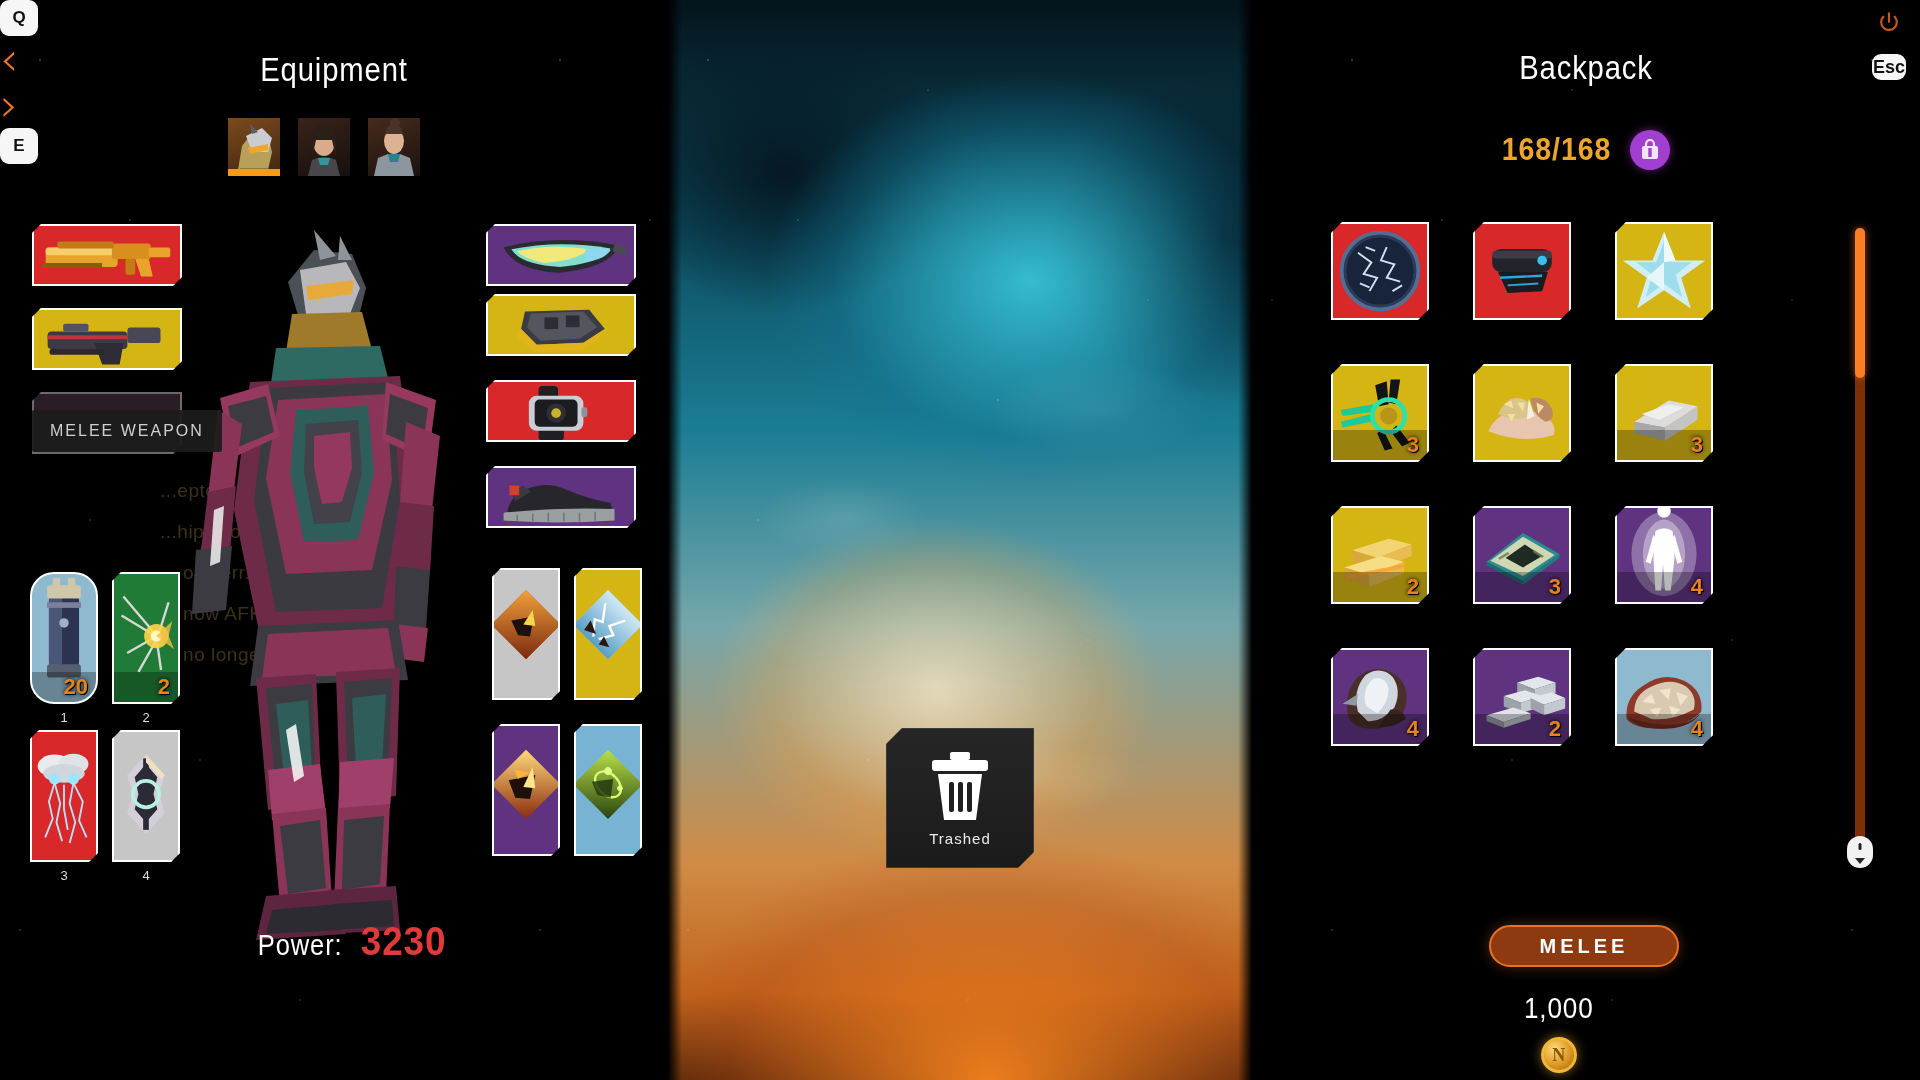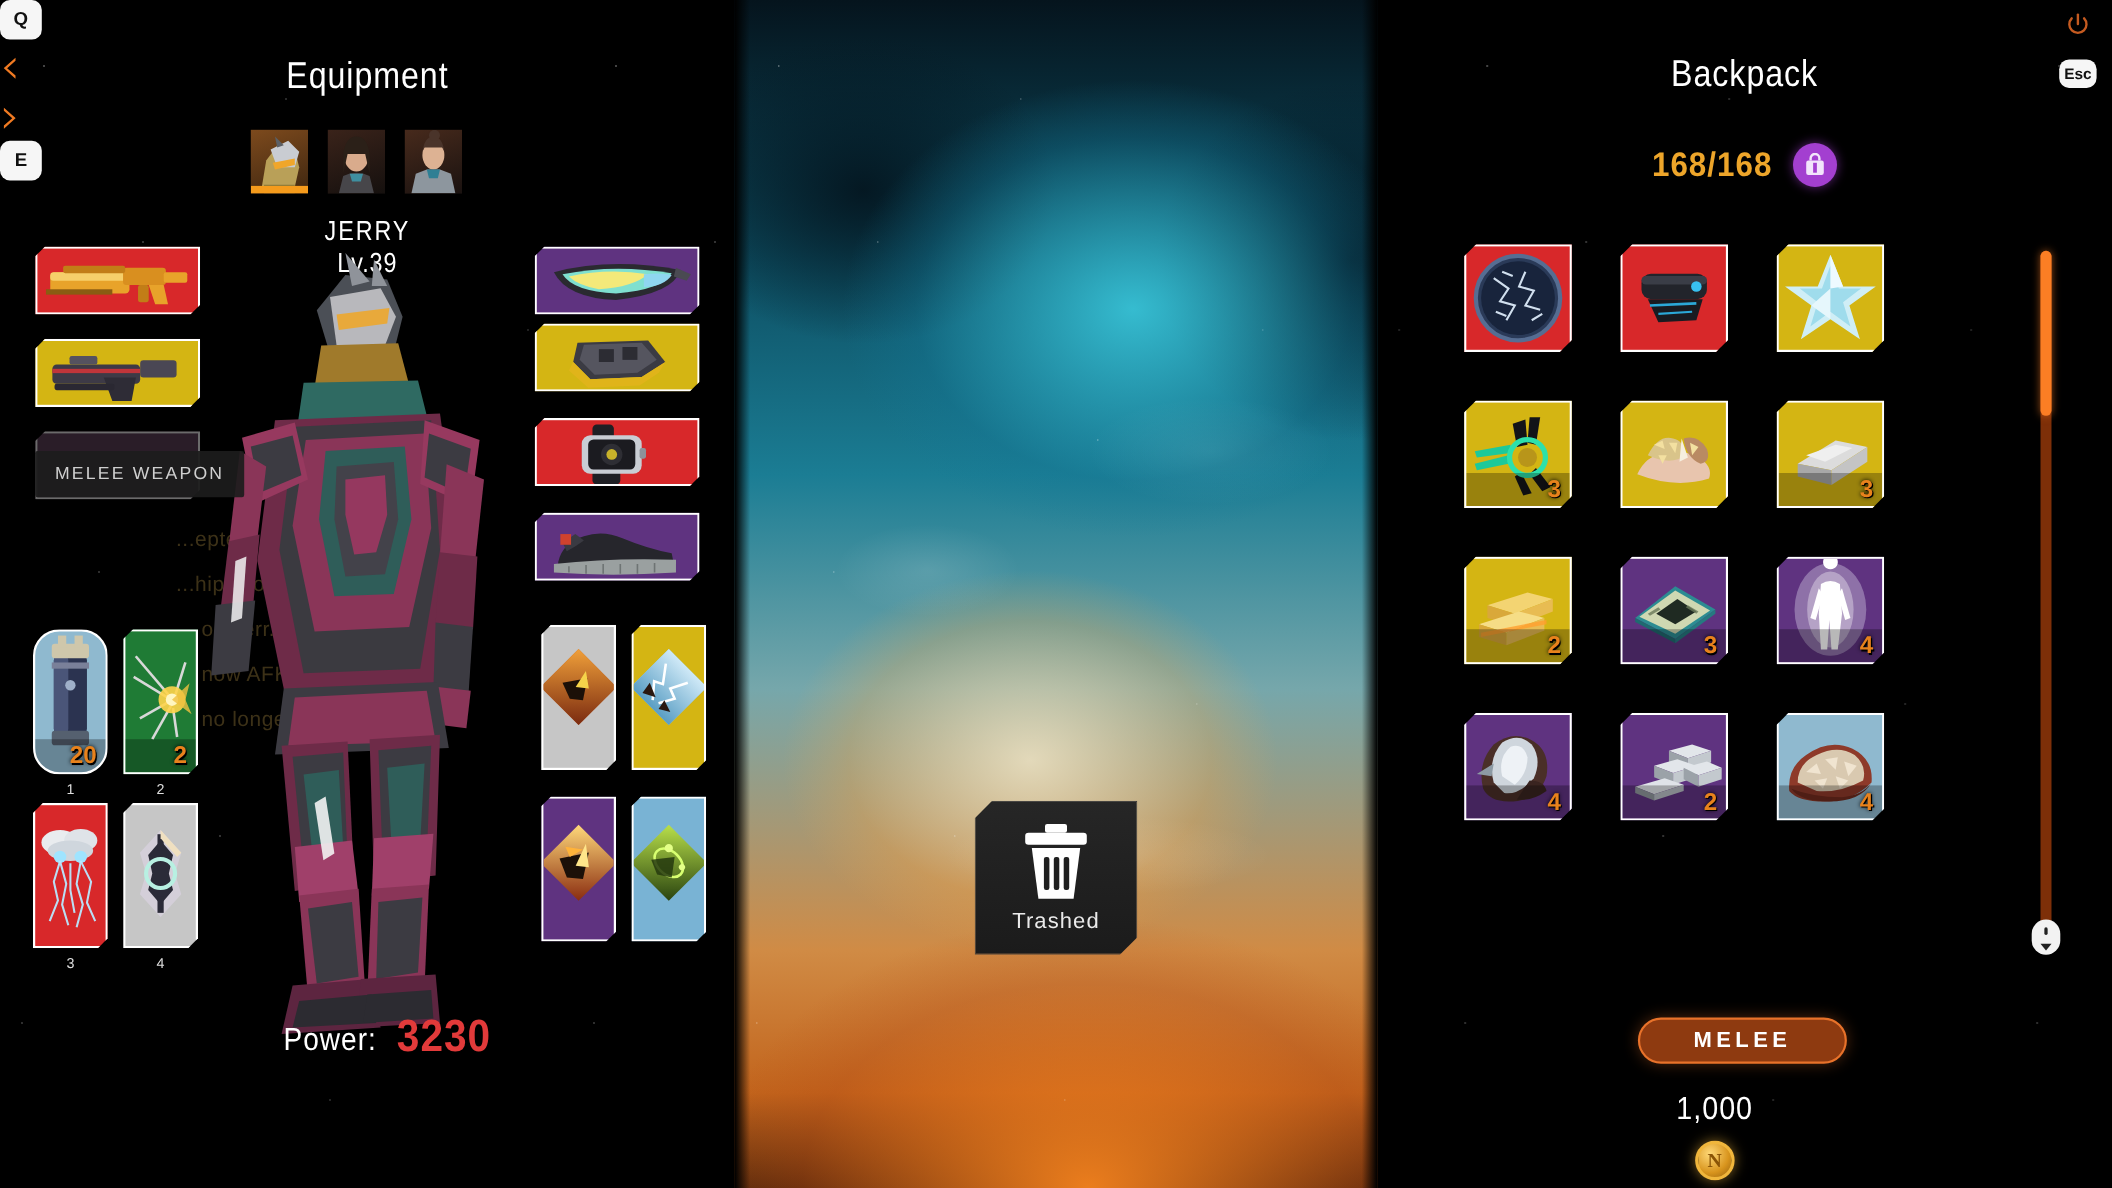--- a/index.html
+++ b/index.html
@@ -173,32 +173,32 @@
     background:#f2f2f2; display:flex; align-items:flex-start; justify-content:center;
   }
 
   
   .trash-card {
     position:absolute; background: linear-gradient(180deg,#262626,#1b1b1b);
     border: 1px solid #3a3a3a;
     clip-path: polygon(16px 0, 100% 0, 100% calc(100% - 16px), calc(100% - 16px) 100%, 0 100%, 0 16px);
     display:flex; flex-direction:column; align-items:center; justify-content:center; gap:6px;
   }
-  .trash-label { color:#eaeaea; font-size:20px; letter-spacing:1px;
+  .trash-label { color:#eaeaea; font-size:15px; letter-spacing:1px;
     font-family:"Liberation Sans Narrow","Liberation Sans",sans-serif; }
 
   
   .ghostchat { position:absolute; left:160px; top:470px; width:420px; color:#c8a24d;
     opacity:.30; font-size:19px; line-height:41px; letter-spacing:.5px;
     font-family:"Liberation Sans Narrow","Liberation Sans",sans-serif; pointer-events:none; }
 
   
   .mech { position:absolute; }
 
-  .esc-cap { position:absolute; width:34px; height:26px; font-size:14px; }
+  .esc-cap { position:absolute; width:34px; height:26px; font-size:18px; }
   .power-ico { position:absolute; cursor:pointer; }
 </style>
 </head>
 <body>
 
 <div id="app">
 
   <div class="stars" style="left:0;width:668px;"></div>
 
   <div class="stars" style="left:1252px;width:668px;background-position:60px 0;"></div>
@@ -253,24 +253,20 @@
       <svg class="face" viewBox="0 0 52 58">
         <ellipse cx="26" cy="23" rx="10" ry="13" fill="#ddb293"></ellipse>
         <path d="M16 20 Q18 6 26 6 Q34 6 36 20 L34 16 L18 16 Z" fill="#4a342a"></path>
         <circle cx="27" cy="5" r="5" fill="#4a342a"></circle>
         <path d="M6 58 L10 40 L20 36 L32 36 L42 40 L46 58 Z" fill="#8d969e"></path>
         <path d="M20 36 L32 36 L30 44 L22 44 Z" fill="#2f7f94"></path>
       </svg>
     </div>
   </div>
 
-  <div class="name-block" style="left:0;top:196px;width:668px;">
-    <div class="char-name">JERRY</div>
-    <div class="char-lv">Lv.39</div>
-  </div>
 
   <div class="ghostchat">
     <div>...epted:  ...</div>
     <div>...hips sold C...x24...</div>
     <div>... on Terr...</div>
     <div>... now AFK</div>
     <div>... no longer</div>
   </div>
 
   <svg class="mech" style="left:100px;top:210px;width:420px;height:740px;" viewBox="0 0 420 740">

